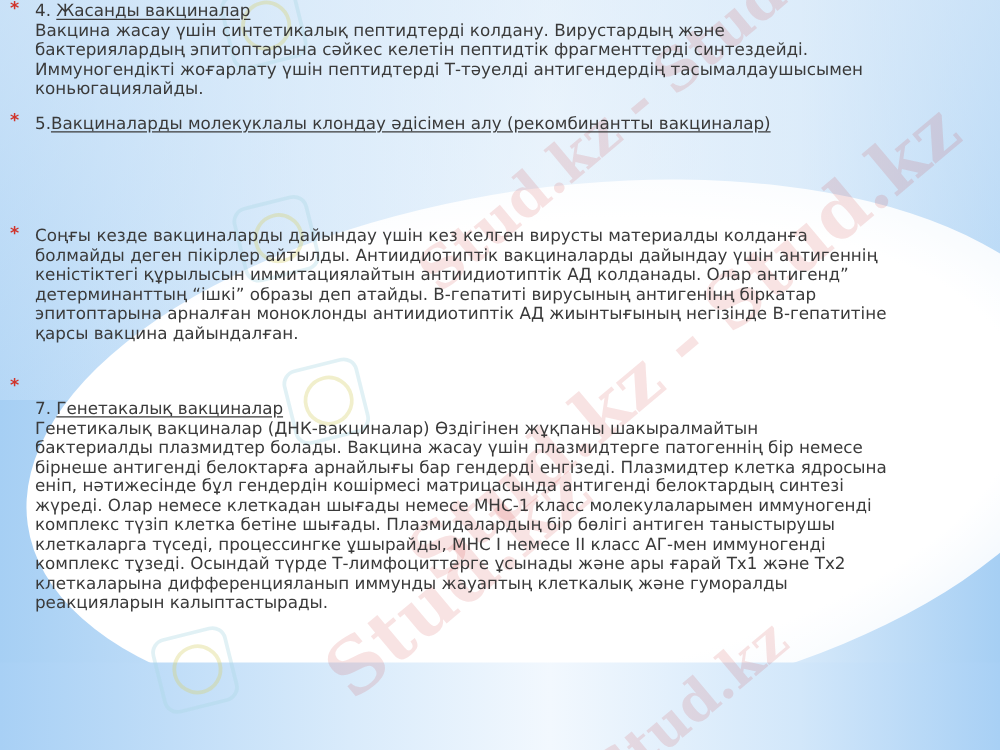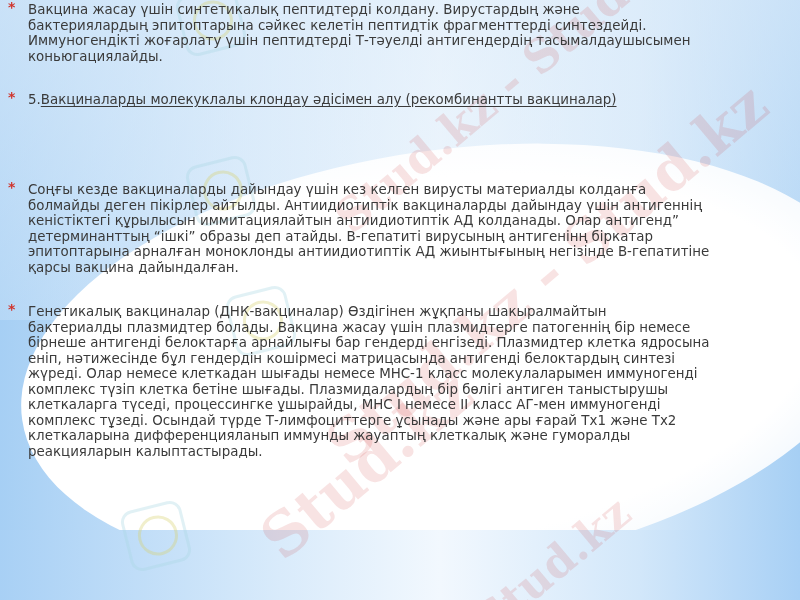--- a/index.html
+++ b/index.html
@@ -129,20 +129,24 @@
 
 <div class="watermark wm1">Stud.kz - Stud.kz</div>
 <div class="watermark wm2">Stud.kz - Stud.kz</div>
 <div class="watermark wm3">Stud.kz</div>
 <div class="watermark wm4">Stud.kz</div>
 
 <div class="content">
 
   <div class="item item4">
     <span class="bullet">*</span>
+    <span class="heading">
+      <span>4.</span>
+      <u>Жасанды вакциналар</u>
+    </span>
     <p class="para">                Вакцина жасау үшін синтетикалық пептидтерді колдану. Вирустардың және
 бактериялардың эпитоптарына сәйкес келетін пептидтік фрагменттерді синтездейді.
 Иммуногендікті жоғарлату үшін пептидтерді Т-тәуелді антигендердің тасымалдаушысымен
 коньюгациялайды.</p>
   </div>
 
   <div class="item item5">
     <span class="bullet">*</span>
     <span class="heading">
       <span>5.</span><u>Вакциналарды молекуклалы клондау әдісімен алу (рекомбинантты вакциналар)</u>
@@ -154,20 +158,24 @@
     <p class="para">    Соңғы кезде вакциналарды дайындау үшін кез келген вирусты материалды колданға
 болмайды деген пікірлер айтылды. Антиидиотиптік вакциналарды дайындау үшін антигеннің
 кеністіктегі құрылысын иммитациялайтын антиидиотиптік АД колданады. Олар антигенд”
 детерминанттың “ішкі” образы деп атайды. В-гепатиті вирусының антигенінң біркатар
 эпитоптарына арналған моноклонды антиидиотиптік АД жиынтығының негізінде В-гепатитіне
 қарсы вакцина дайындалған.</p>
   </div>
 
   <div class="item item7">
     <span class="bullet">*</span>
+    <span class="heading" style="margin-top:16px;">
+      <span>7.</span>
+      <u>Генетакалық вакциналар</u>
+    </span>
     <p class="para">                Генетикалық вакциналар (ДНК-вакциналар) Өздігінен жұқпаны шакыралмайтын
 бактериалды плазмидтер болады. Вакцина жасау үшін плазмидтерге патогеннің бір немесе
 бірнеше антигенді белоктарға арнайлығы бар гендерді енгізеді. Плазмидтер клетка ядросына
 еніп, нәтижесінде бұл гендердін кошірмесі матрицасында антигенді белоктардың синтезі
 жүреді. Олар немесе клеткадан шығады немесе МНС-1 класс молекулаларымен иммуногенді
 комплекс түзіп клетка бетіне шығады. Плазмидалардың бір бөлігі антиген таныстырушы
 клеткаларга түседі, процессингке ұшырайды, МНС I немесе II класс АГ-мен иммуногенді
 комплекс тұзеді. Осындай түрде Т-лимфоциттерге ұсынады және ары ғарай Тх1 және Тх2
 клеткаларына дифференцияланып иммунды жауаптың клеткалық және гуморалды
 реакцияларын калыптастырады.</p>

